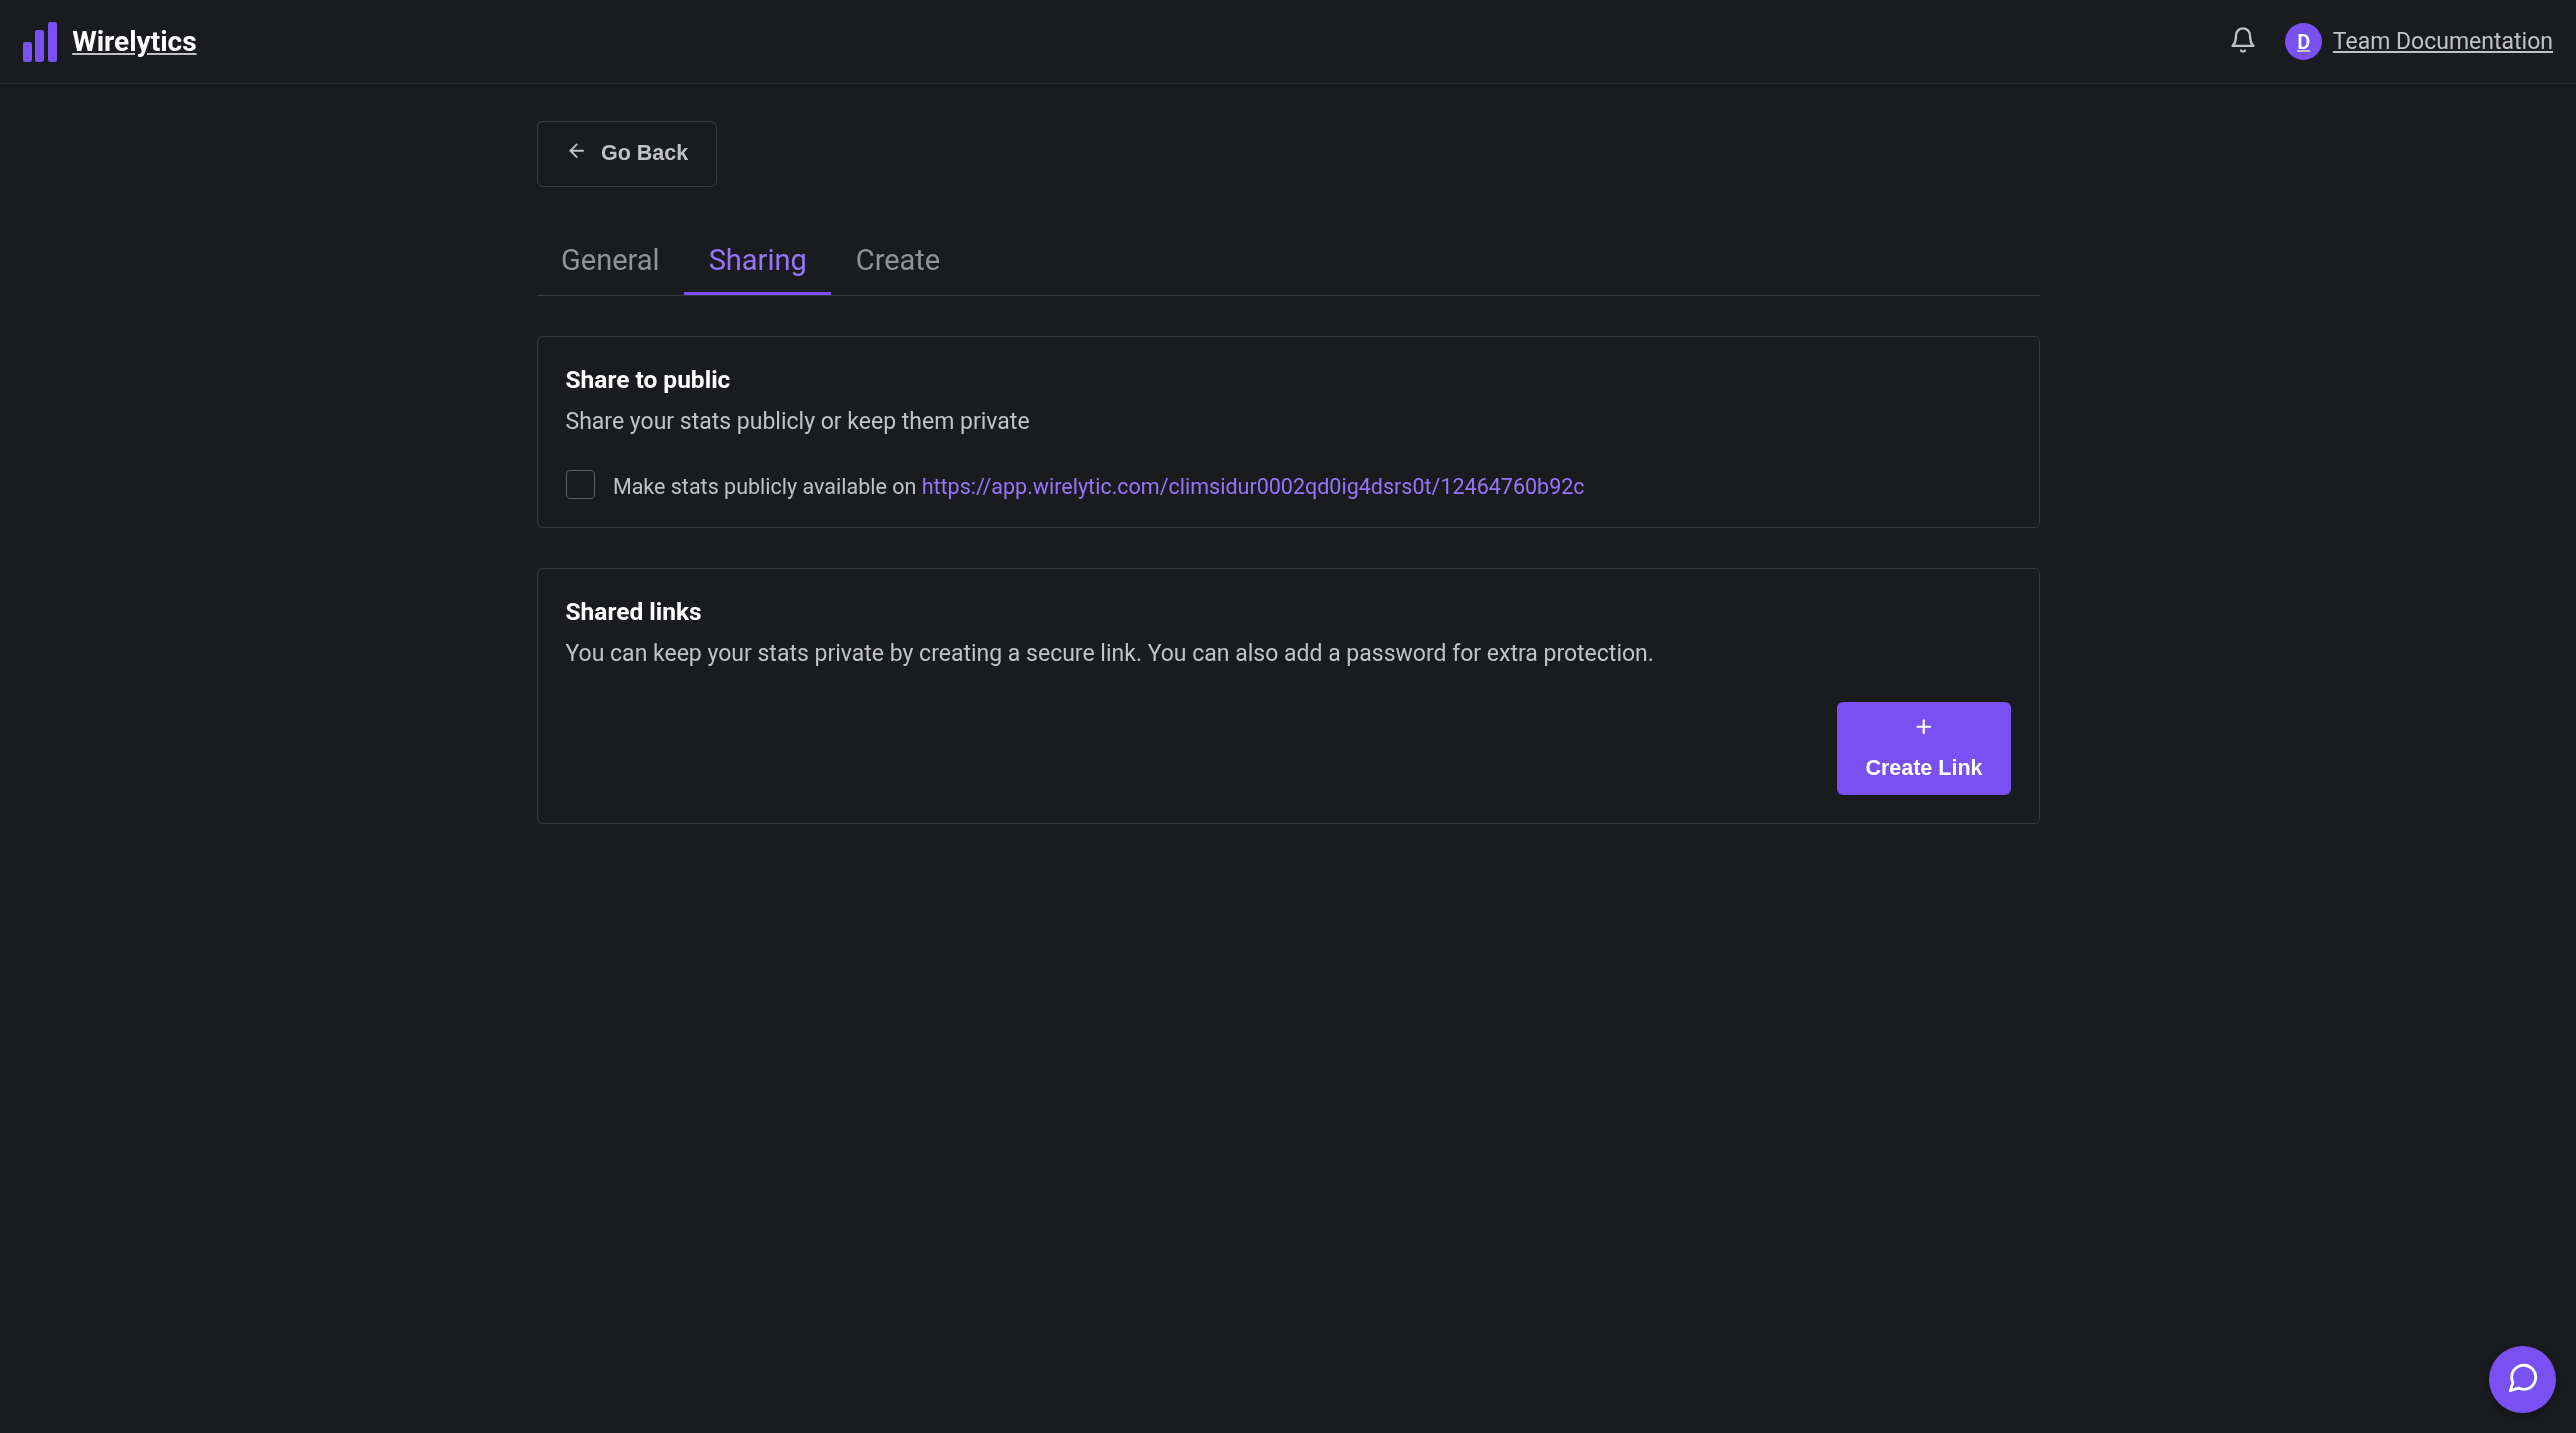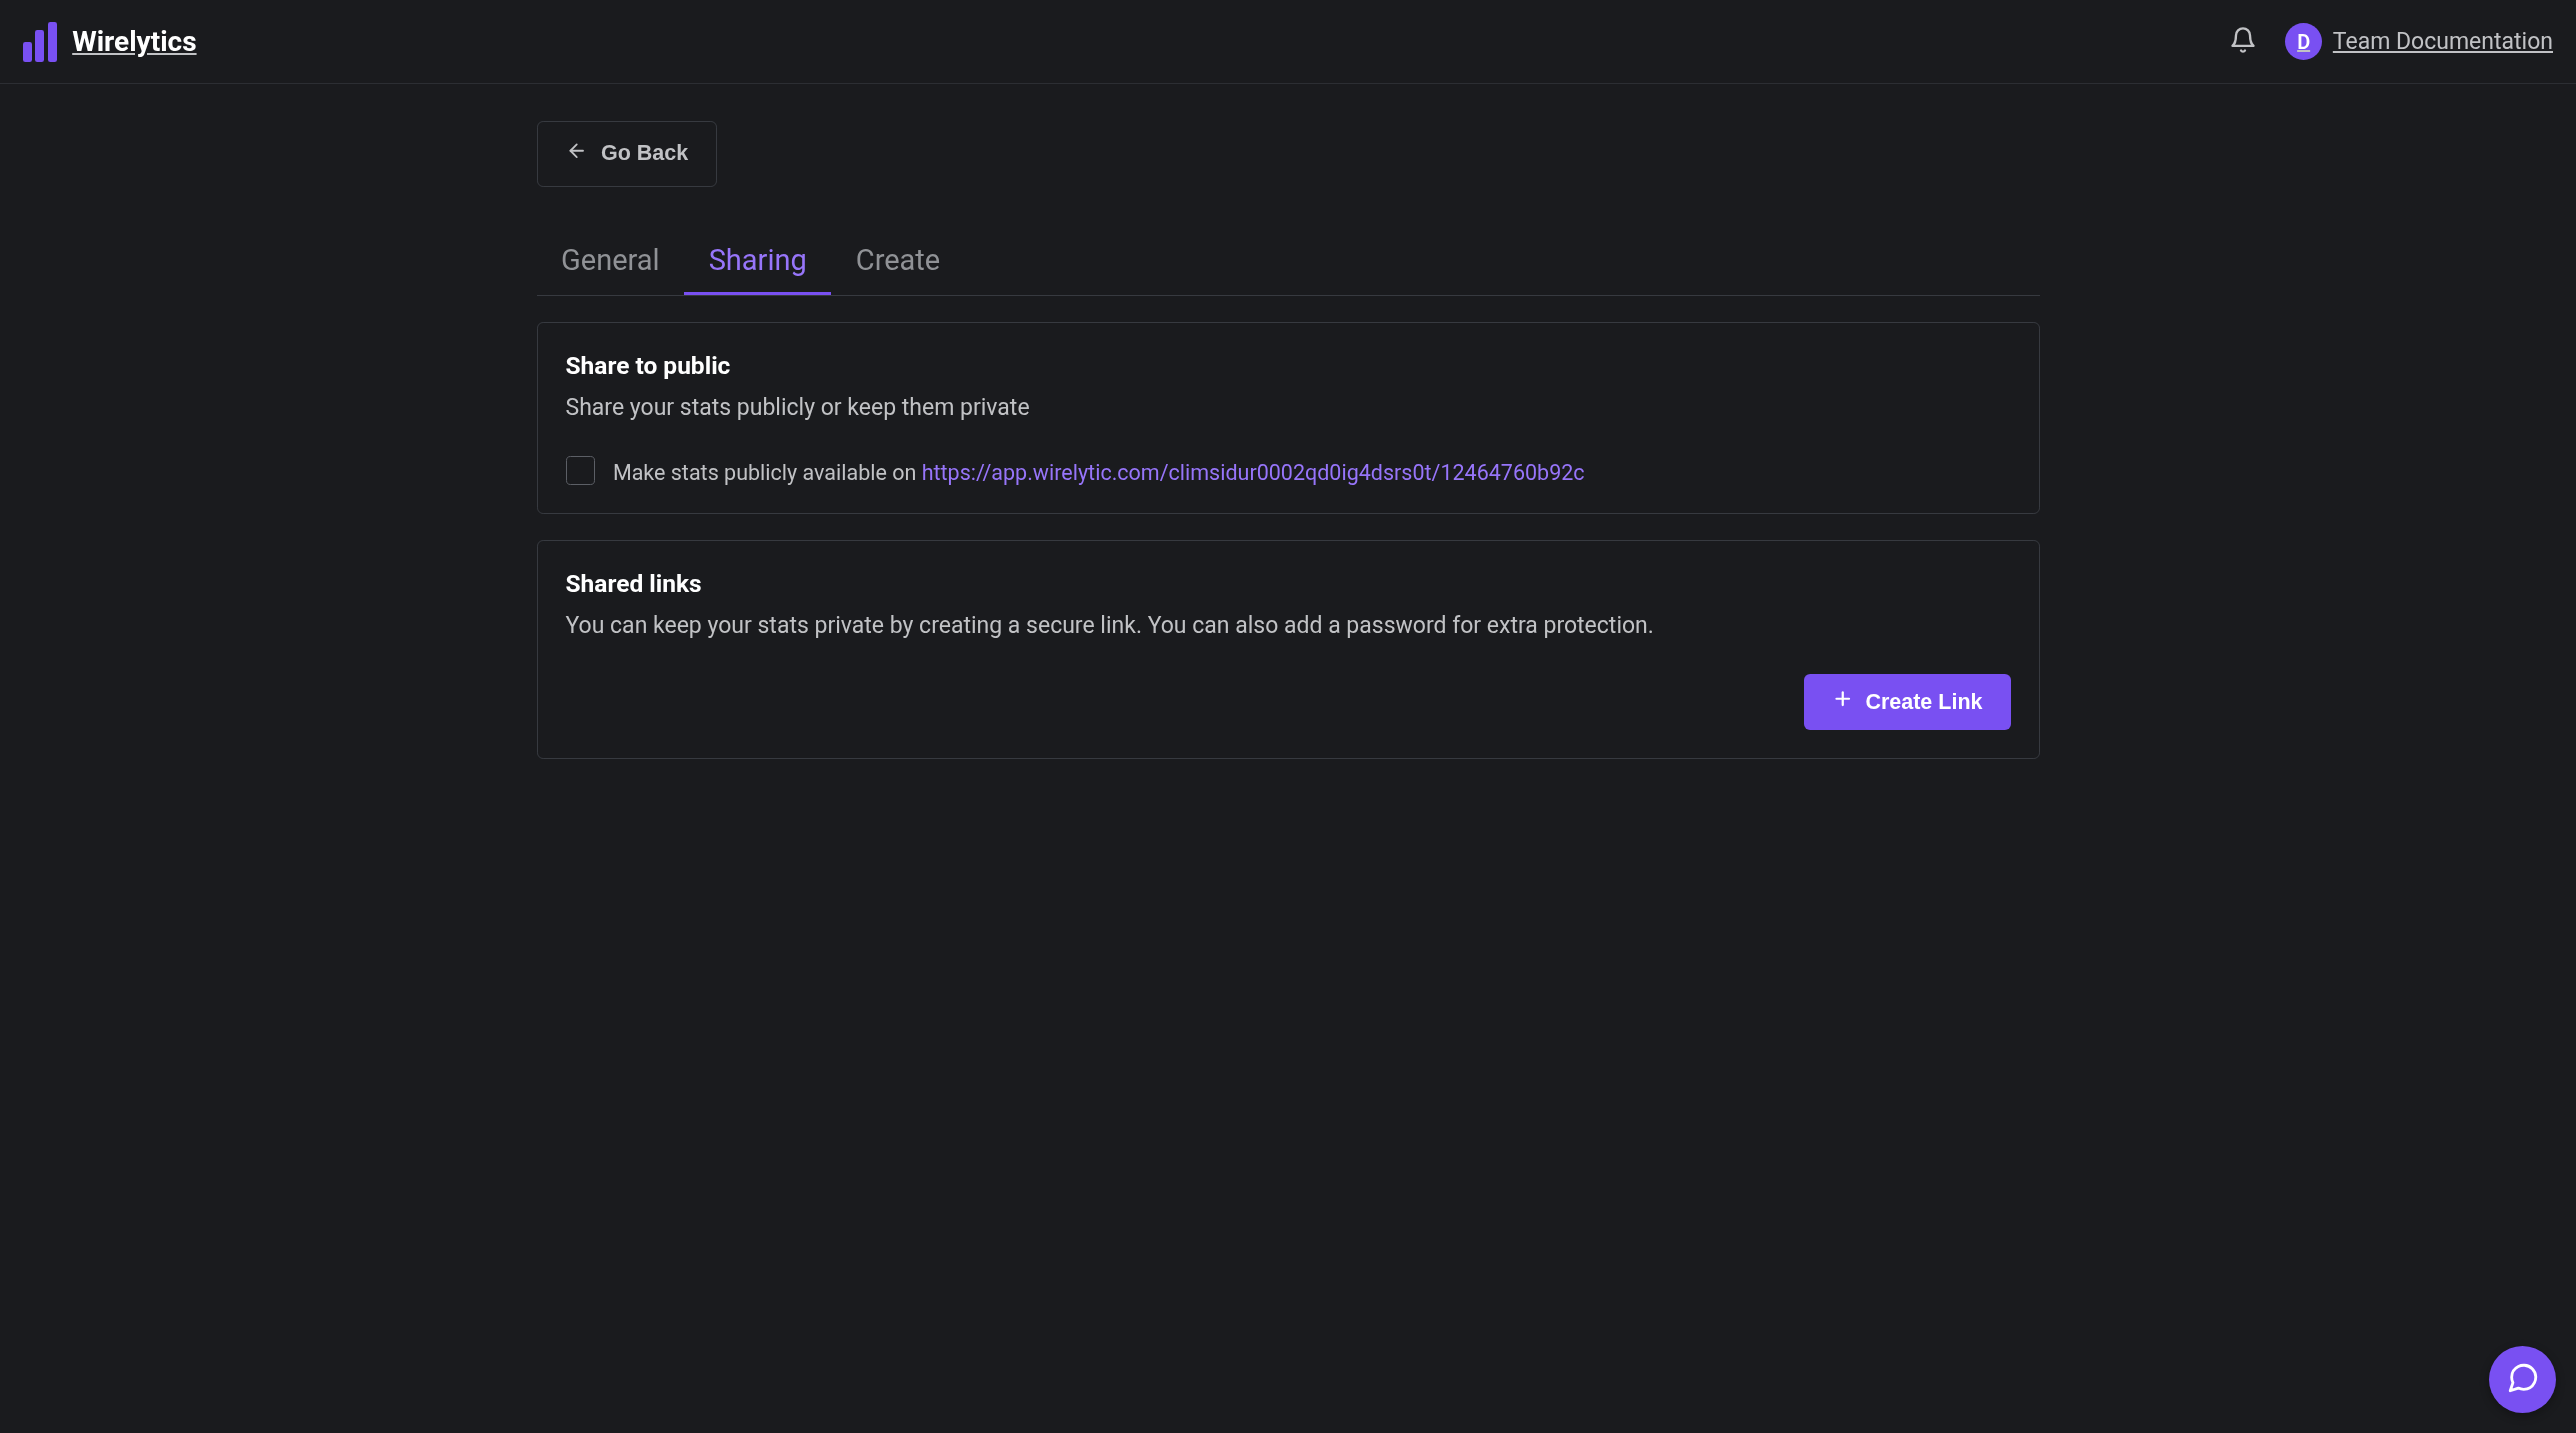--- a/index.html
+++ b/index.html
@@ -134,21 +134,21 @@
     .tab.active {
       color: #9775fa;
       border-bottom-color: #7950f2;
     }
 
     
     .card {
       border: 0.8px solid #373a40;
       border-radius: 6.1px;
       padding: 28px;
-      margin-top: 26px;
+      margin-top: 40px;
     }
 
     .card-title {
       font-size: 24.5px;
       font-weight: 700;
       color: #ffffff;
       margin-bottom: 10.7px;
     }
 
     .card-description {
@@ -195,20 +195,21 @@
       align-items: center;
       gap: 12.3px;
       padding: 14px 28px;
       background-color: #7950f2;
       border: none;
       border-radius: 6.1px;
       color: #ffffff;
       font-size: 21.5px;
       font-weight: 600;
       cursor: pointer;
+      flex-direction: column;
     }
 
     
     .chat-widget {
       position: fixed;
       bottom: 20px;
       right: 20px;
       width: 67px;
       height: 67px;
       border-radius: 50%;

